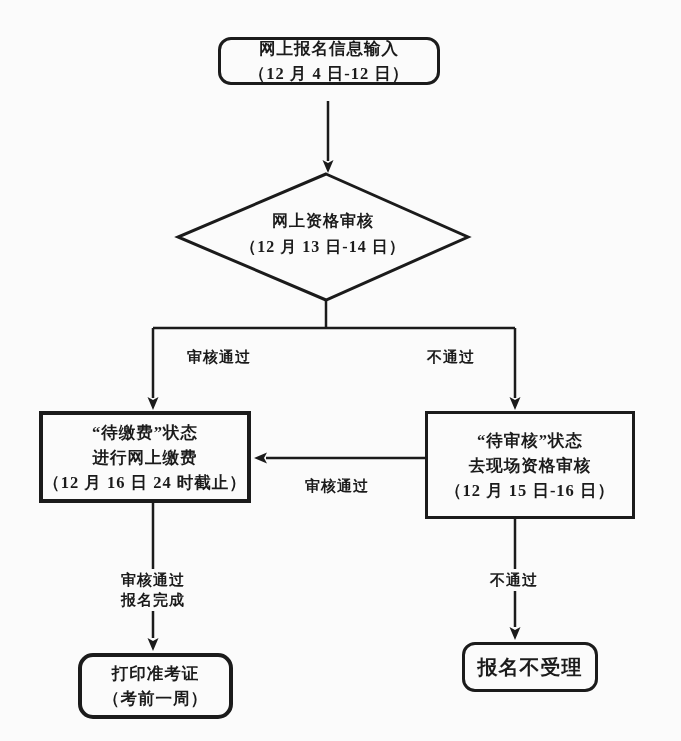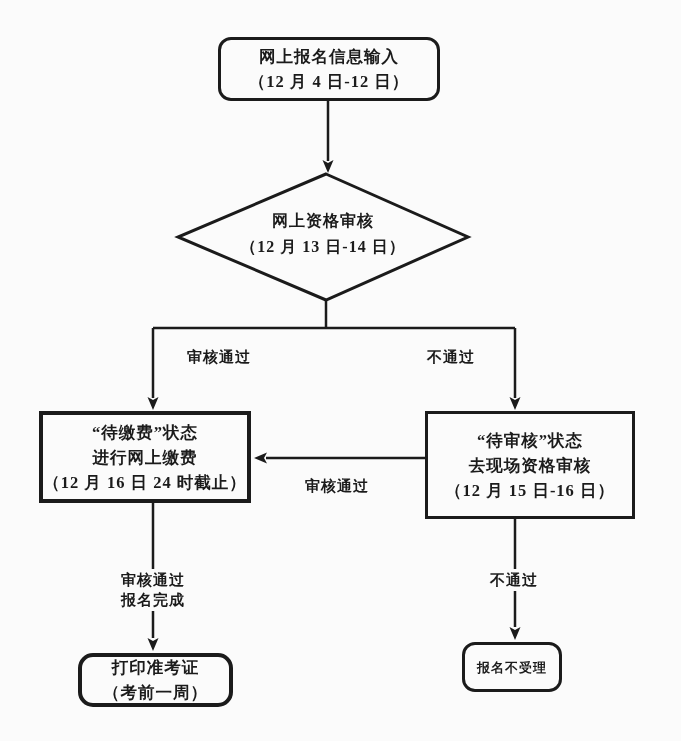--- a/index.html
+++ b/index.html
@@ -17,25 +17,25 @@
   .node {
     position:absolute; display:flex; flex-direction:column;
     align-items:center; justify-content:center; text-align:center;
     background:var(--bg); font-weight:bold; font-size:16.5px;
     letter-spacing:1px; color:var(--ink);
   }
   .node span { line-height:25px; white-space:nowrap; }
   .rounded { border:3px solid var(--ink); border-radius:13px; }
   .rect    { border:4px solid var(--ink); border-radius:0; }
 
-  #node-start  { left:218px; top:37px;  width:222px; height:64px; }
+  #node-start  { left:218px; top:37px;  width:222px; height:48px; }
   #node-pay    { left:39px;  top:411px; width:212px; height:92px; }
   #node-onsite { left:425px; top:411px; width:210px; height:108px; border-width:3px; }
-  #node-print  { left:78px;  top:653px; width:155px; height:54px; border-width:4px; border-radius:15px; }
-  #node-reject { left:462px; top:642px; width:100px; height:50px; font-size:13px; }
+  #node-print  { left:78px;  top:653px; width:155px; height:66px; border-width:4px; border-radius:15px; }
+  #node-reject { left:462px; top:642px; width:136px; height:50px; font-size:20px; }
 
   .diamond-text {
     position:absolute; left:212px; top:208px; width:222px;
     display:flex; flex-direction:column; align-items:center;
     text-align:center; font-weight:bold; font-size:16px;
     letter-spacing:1px; color:var(--ink);
   }
   .diamond-text span { line-height:26px; white-space:nowrap; }
 
   .edge-label {

